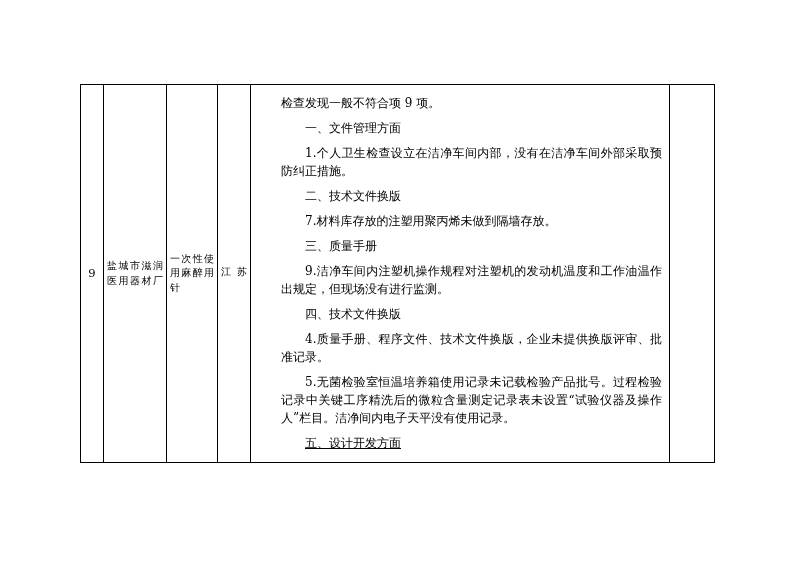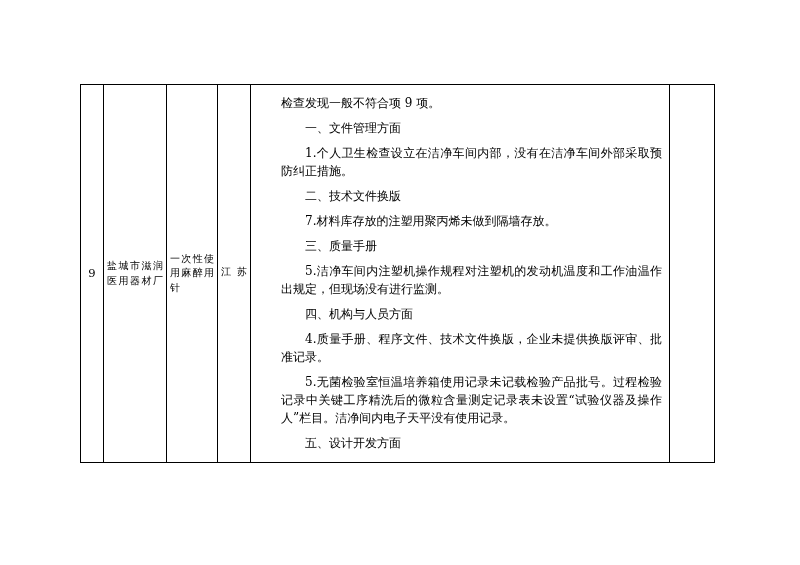--- a/index.html
+++ b/index.html
@@ -57,20 +57,21 @@
     margin-left: 23px;
   }
   .desc-body p {
     margin: 0 0 7px 0;
     font-size: 12px;
     line-height: 1.5;
     text-align: justify;
   }
   .desc-body p:last-child {
     margin-bottom: 0;
+    text-decoration: underline;
   }
   .indent {
     text-indent: 2em;
   }
 </style>
 </head>
 <body>
 
 <div class="page">
   <table class="doc-table">
@@ -89,22 +90,22 @@
           <div class="cell-pad vert-text">江苏</div>
         </td>
         <td class="col-desc">
           <div class="desc-body">
             <p>检查发现一般不符合项 9 项。</p>
             <p class="indent">一、文件管理方面</p>
             <p class="indent">1.个人卫生检查设立在洁净车间内部，没有在洁净车间外部采取预防纠正措施。</p>
             <p class="indent">二、技术文件换版</p>
             <p class="indent">7.材料库存放的注塑用聚丙烯未做到隔墙存放。</p>
             <p class="indent">三、质量手册</p>
-            <p class="indent">5.洁净车间内注塑机操作规程对注塑机的发动机温度和工作油温作出规定，但现场没有进行监测。</p>
-            <p class="indent">四、机构与人员方面</p>
+            <p class="indent">9.洁净车间内注塑机操作规程对注塑机的发动机温度和工作油温作出规定，但现场没有进行监测。</p>
+            <p class="indent">四、技术文件换版</p>
             <p class="indent">4.质量手册、程序文件、技术文件换版，企业未提供换版评审、批准记录。</p>
             <p class="indent">5.无菌检验室恒温培养箱使用记录未记载检验产品批号。过程检验记录中关键工序精洗后的微粒含量测定记录表未设置“试验仪器及操作人”栏目。洁净间内电子天平没有使用记录。</p>
             <p class="indent">五、设计开发方面</p>
           </div>
         </td>
         <td class="col-last">
           <div class="cell-pad"></div>
         </td>
       </tr>
     </tbody>

